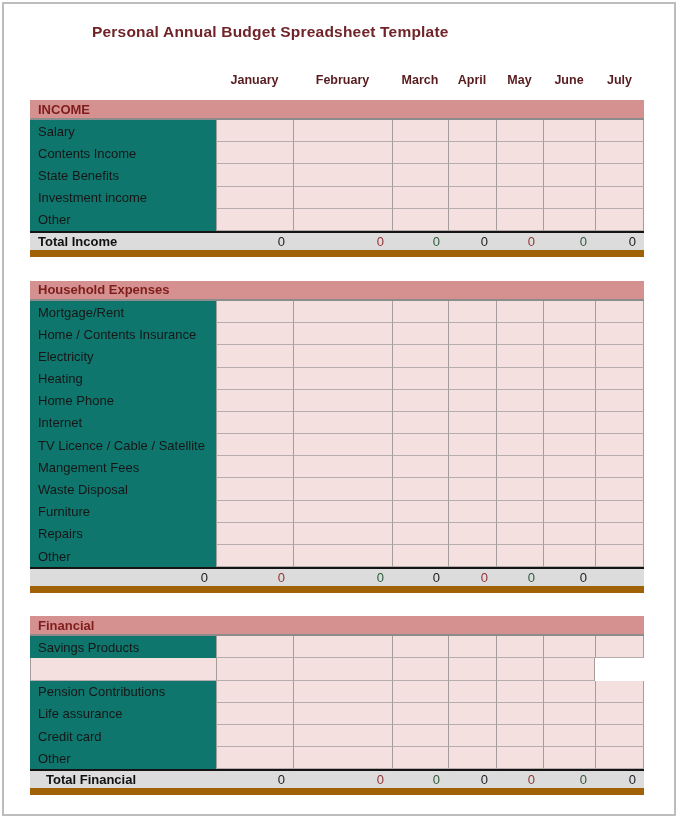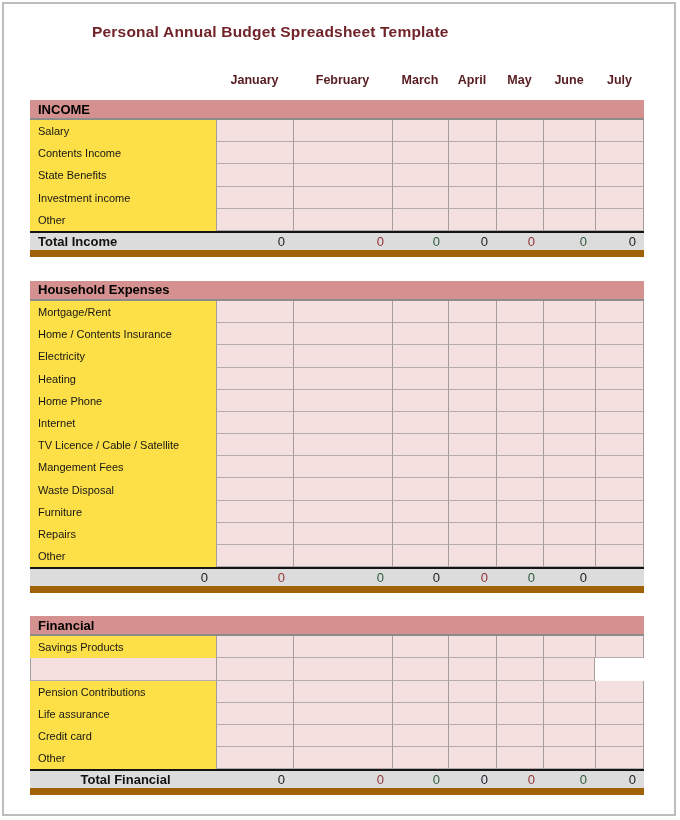--- a/index.html
+++ b/index.html
@@ -41,50 +41,50 @@
   .months-row{height:20px;margin-bottom:10px;}
   .month{
     text-align:center;
     font-size:12.5px;font-weight:bold;color:var(--month);
   }
   .section{width:100%;}
   .section-bar{
     height:20px;
     background:var(--bar);
     border-bottom:2px solid #8c8c8c;
-    color:#000000;font-size:13px;font-weight:bold;
+    color:#7f1d1d;font-size:13px;font-weight:bold;
     padding-left:8px;
     display:flex;align-items:center;
   }
   .data-row{height:22.2px;}
   .row-label{
-    font-size:11px;color:#161616;
+    font-size:13px;color:#161616;
     padding-left:8px;
     white-space:nowrap;overflow:visible;
-    background:#fde047;height:100%;
+    background:#0f766e;height:100%;
     display:flex;align-items:center;
   }
   .cell{
     height:100%;
     background:var(--cell);
     border-left:1px solid var(--grid);
     border-bottom:1px solid #b5adad;
   }
   .cell.last{border-right:1px solid var(--grid);}
   .total-row{
     height:26px;
     background:var(--totalbg);
     border-top:2px solid #141414;
     border-bottom:7px solid #a16207;
   }
   .total-label{
     font-size:13px;font-weight:bold;color:#111111;
     padding-left:8px;white-space:nowrap;
   }
-  .total-label.center{text-align:center;padding-left:5px;}
+  .total-label.center{padding-left:16px;}
   .total-value{
     font-size:13px;text-align:right;padding-right:8px;
   }
   .gap1{height:24px;}
   .gap2{height:23px;}
 </style>
 </head>
 <body>
 
 <div class="frame"></div>

